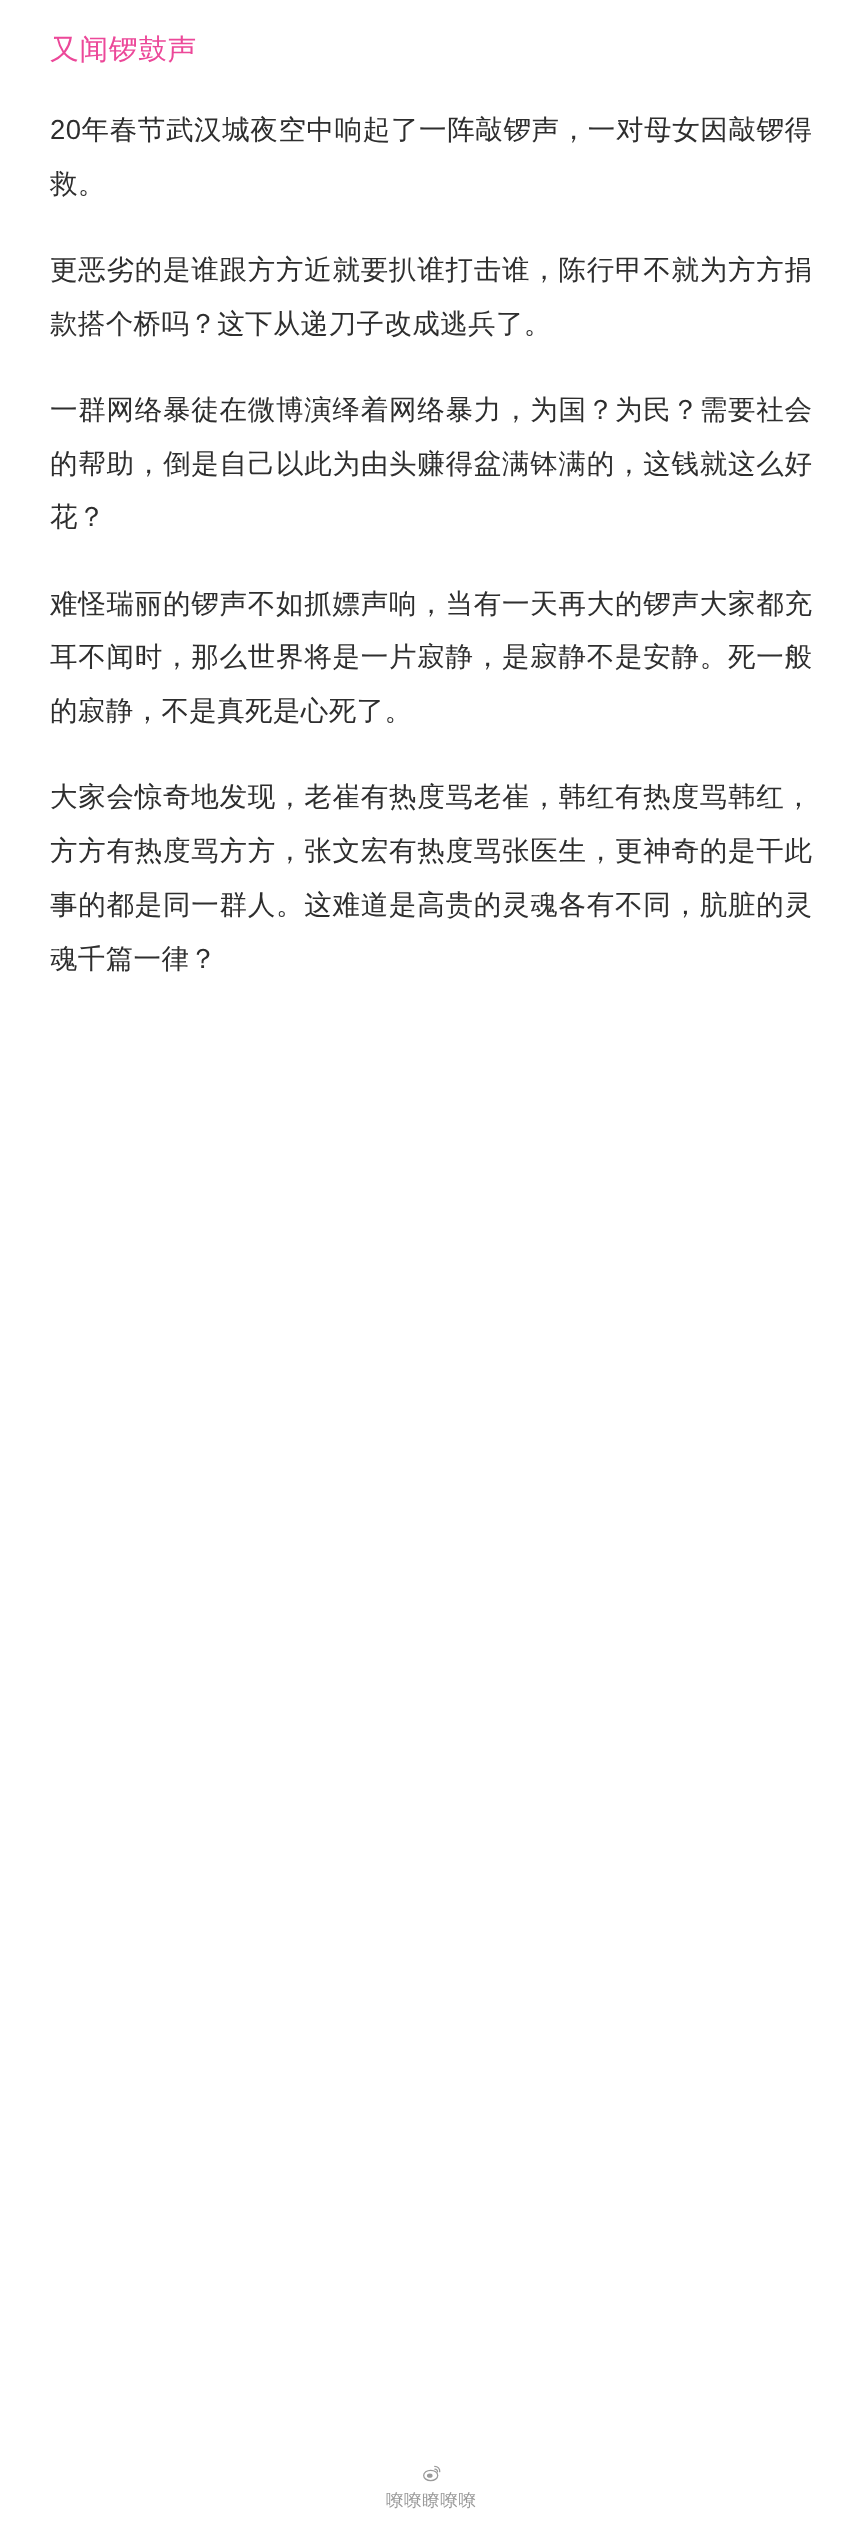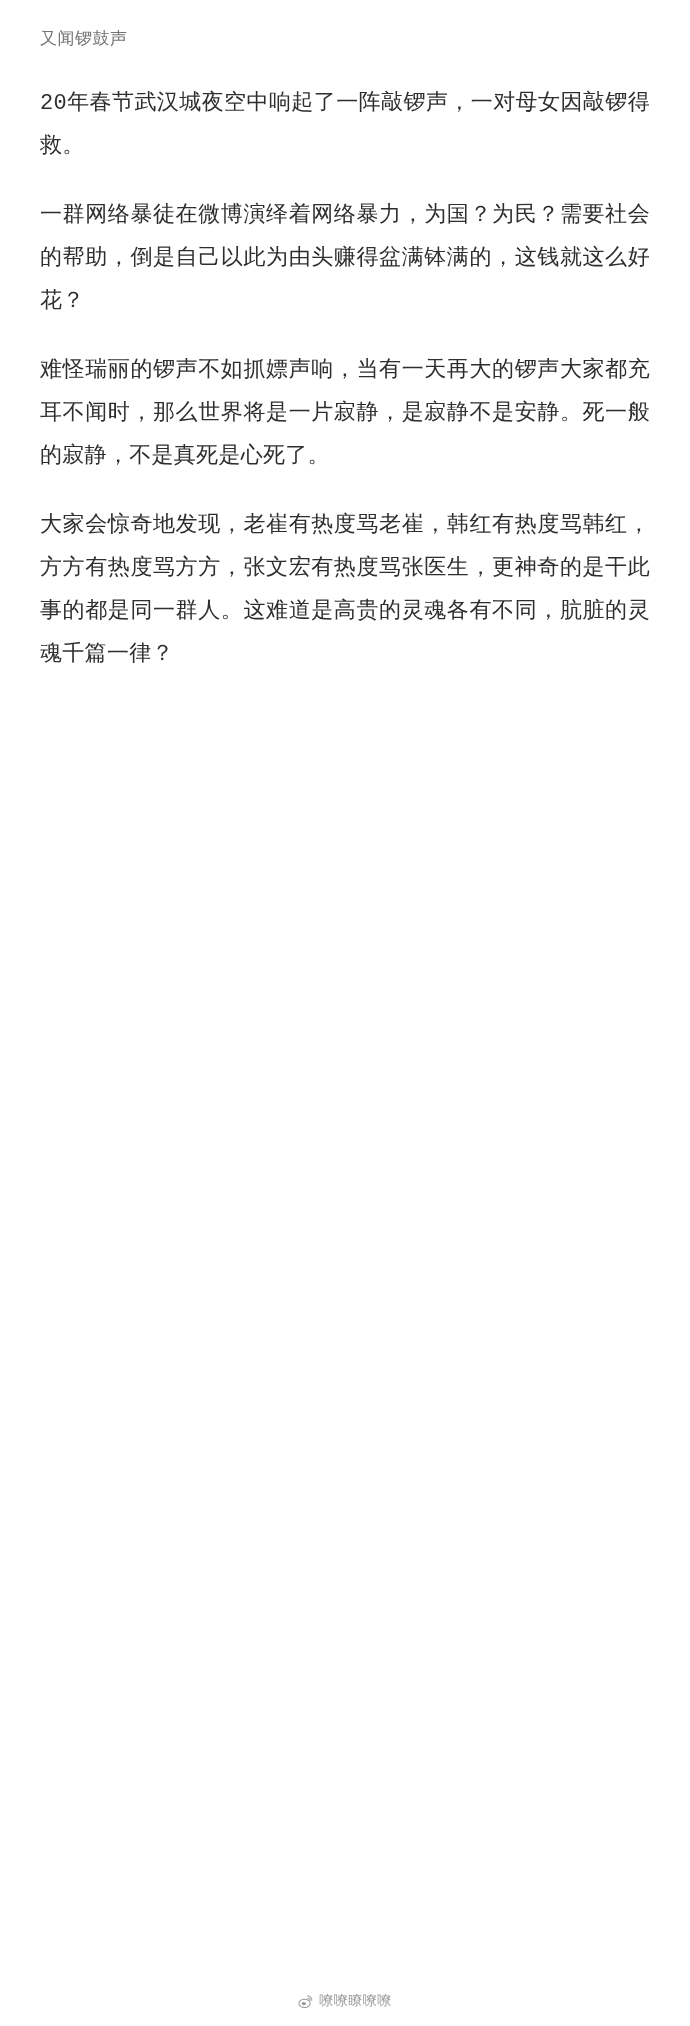--- a/index.html
+++ b/index.html
@@ -13,49 +13,49 @@
   }
   .page {
     width: 690px;
     min-height: 2026px;
     box-sizing: border-box;
     padding: 22px 40px 0 40px;
     background: #ffffff;
     position: relative;
   }
   .doc-title {
-    font-size: 17px;
+    font-size: 23px;
     line-height: 34px;
-    color: #737373;
+    color: #ec4899;
     font-weight: 400;
     margin: 0 0 26px 0;
     letter-spacing: 0.5px;
   }
   .para {
     font-size: 22px;
     line-height: 43px;
     color: #2e2e2e;
     margin: 0 0 26px 0;
     text-align: justify;
     text-justify: inter-character;
     letter-spacing: 0.3px;
-    font-family: Liberation Mono, monospace;
   }
   .para:last-of-type {
     margin-bottom: 0;
   }
   .footer {
     position: absolute;
     left: 0;
     right: 0;
     bottom: 16px;
     display: flex;
     align-items: center;
     justify-content: center;
     gap: 6px;
+    flex-direction: column;
   }
   .weibo-icon {
     width: 15px;
     height: 15px;
     display: inline-block;
     line-height: 0;
   }
   .footer-text {
     font-size: 14px;
     color: #9a9a9a;
@@ -64,20 +64,21 @@
 </style>
 </head>
 <body>
 
 <div class="page">
 
   <h1 class="doc-title">又闻锣鼓声</h1>
 
   <div class="body-text">
     <p class="para">20年春节武汉城夜空中响起了一阵敲锣声，一对母女因敲锣得救。</p>
+    <p class="para">更恶劣的是谁跟方方近就要扒谁打击谁，陈行甲不就为方方捐款搭个桥吗？这下从递刀子改成逃兵了。</p>
     <p class="para">一群网络暴徒在微博演绎着网络暴力，为国？为民？需要社会的帮助，倒是自己以此为由头赚得盆满钵满的，这钱就这么好花？</p>
     <p class="para">难怪瑞丽的锣声不如抓嫖声响，当有一天再大的锣声大家都充耳不闻时，那么世界将是一片寂静，是寂静不是安静。死一般的寂静，不是真死是心死了。</p>
     <p class="para">大家会惊奇地发现，老崔有热度骂老崔，韩红有热度骂韩红，方方有热度骂方方，张文宏有热度骂张医生，更神奇的是干此事的都是同一群人。这难道是高贵的灵魂各有不同，肮脏的灵魂千篇一律？</p>
   </div>
 
   <div class="footer">
     <span class="weibo-icon">
       <svg viewBox="0 0 16 16" width="15" height="15" xmlns="http://www.w3.org/2000/svg">
         <ellipse cx="7" cy="10" rx="6" ry="4.4" fill="none" stroke="#9a9a9a" stroke-width="1.1"></ellipse>
         <ellipse cx="6.2" cy="10.2" rx="2.4" ry="1.8" fill="#9a9a9a"></ellipse>

